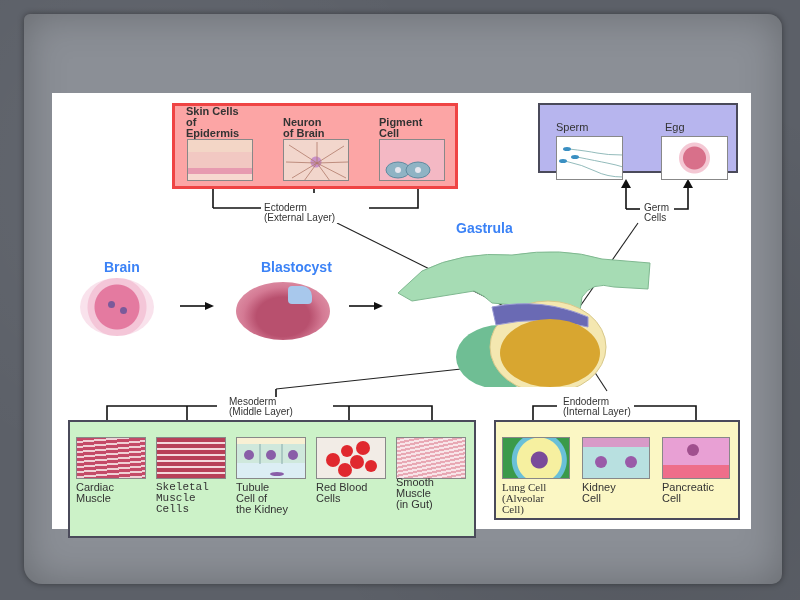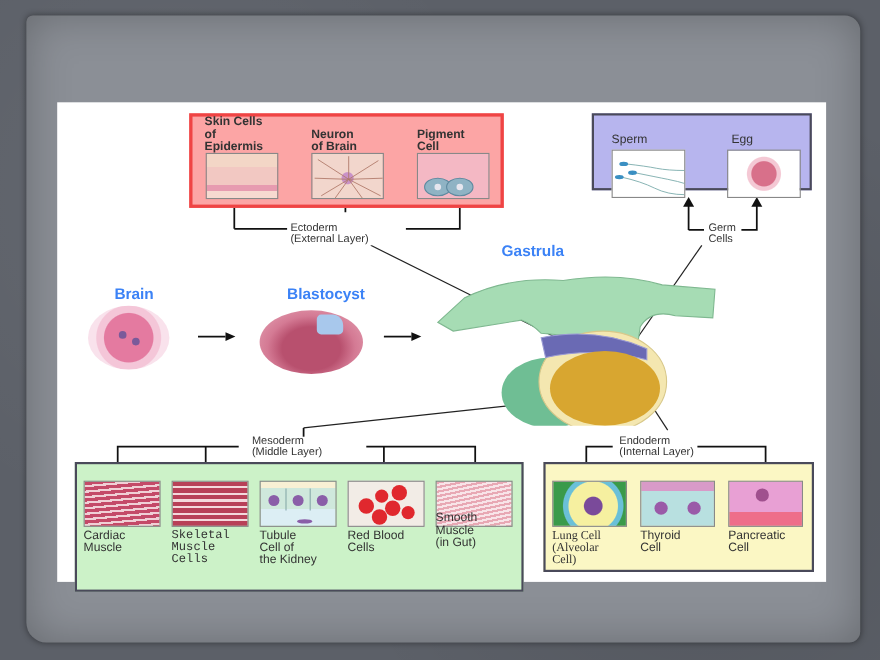--- a/index.html
+++ b/index.html
@@ -254,21 +254,21 @@
             <circle cx="54" cy="28" r="6"></circle>
           </g>
         </svg>
     </div>
     <div class="abs lbl" style="left:246px;top:60px;">
       <div>Red Blood</div>
       <div>Cells</div>
     </div>
 
     <div class="abs thumb" style="left:326px;top:15px;width:70px;height:42px;background:repeating-linear-gradient(168deg,#e8a8b4 0 2px,#f8e4e8 2px 4px);"></div>
-    <div class="abs lbl" style="left:326px;top:44px;">
+    <div class="abs lbl" style="left:326px;top:55px;">
       <div>Smooth</div>
       <div>Muscle</div>
       <div>(in Gut)</div>
     </div>
   </div>
 
   <div class="abs caption" style="left:508px;top:304px;">
     <div>Endoderm</div>
     <div>(Internal Layer)</div>
   </div>
@@ -282,21 +282,21 @@
 
     <div class="abs thumb" style="left:86px;top:15px;width:68px;height:42px;background:linear-gradient(180deg,#d89ac8 0 22%,#b8e0e0 22%);">
       <svg width="68" height="42">
           <g fill="#9a5aa8">
             <circle cx="18" cy="24" r="6"></circle>
             <circle cx="48" cy="24" r="6"></circle>
           </g>
         </svg>
     </div>
     <div class="abs lbl" style="left:86px;top:60px;">
-      <div>Thyroid</div>
+      <div>Kidney</div>
       <div>Cell</div>
     </div>
 
     <div class="abs thumb" style="left:166px;top:15px;width:68px;height:42px;background:linear-gradient(180deg,#e8a0d4 0 68%,#ee6e8a 68%);">
       <svg width="68" height="42">
           <circle cx="30" cy="12" r="6" fill="#a0508e"></circle>
         </svg>
     </div>
     <div class="abs lbl" style="left:166px;top:60px;">
       <div>Pancreatic</div>

